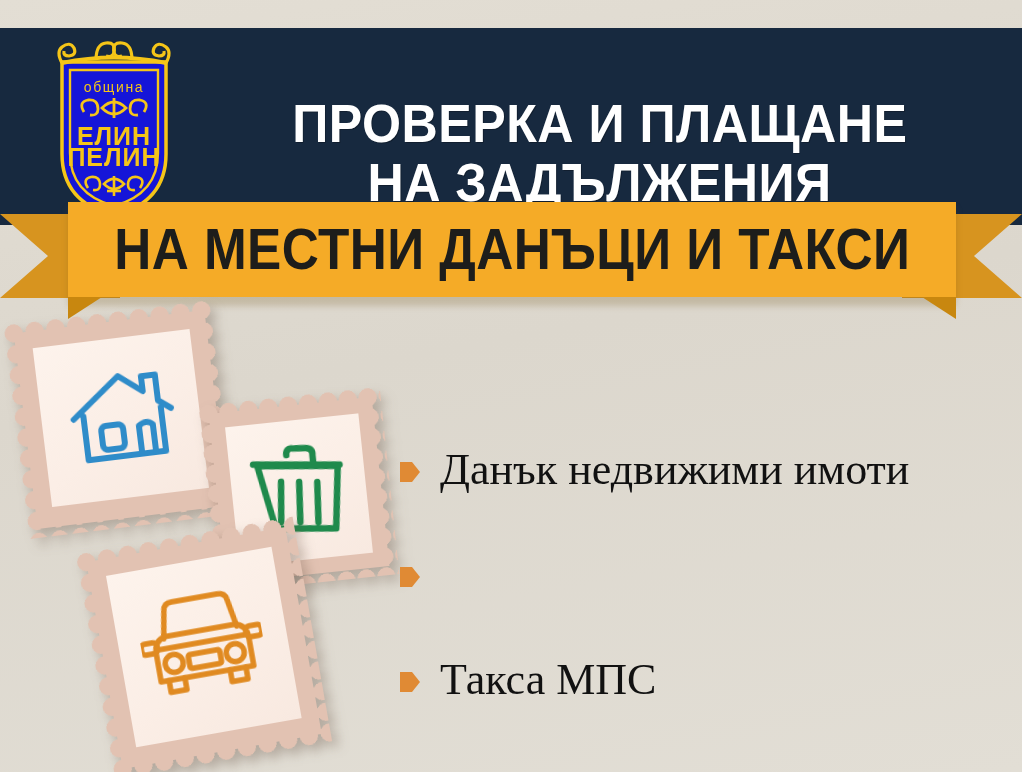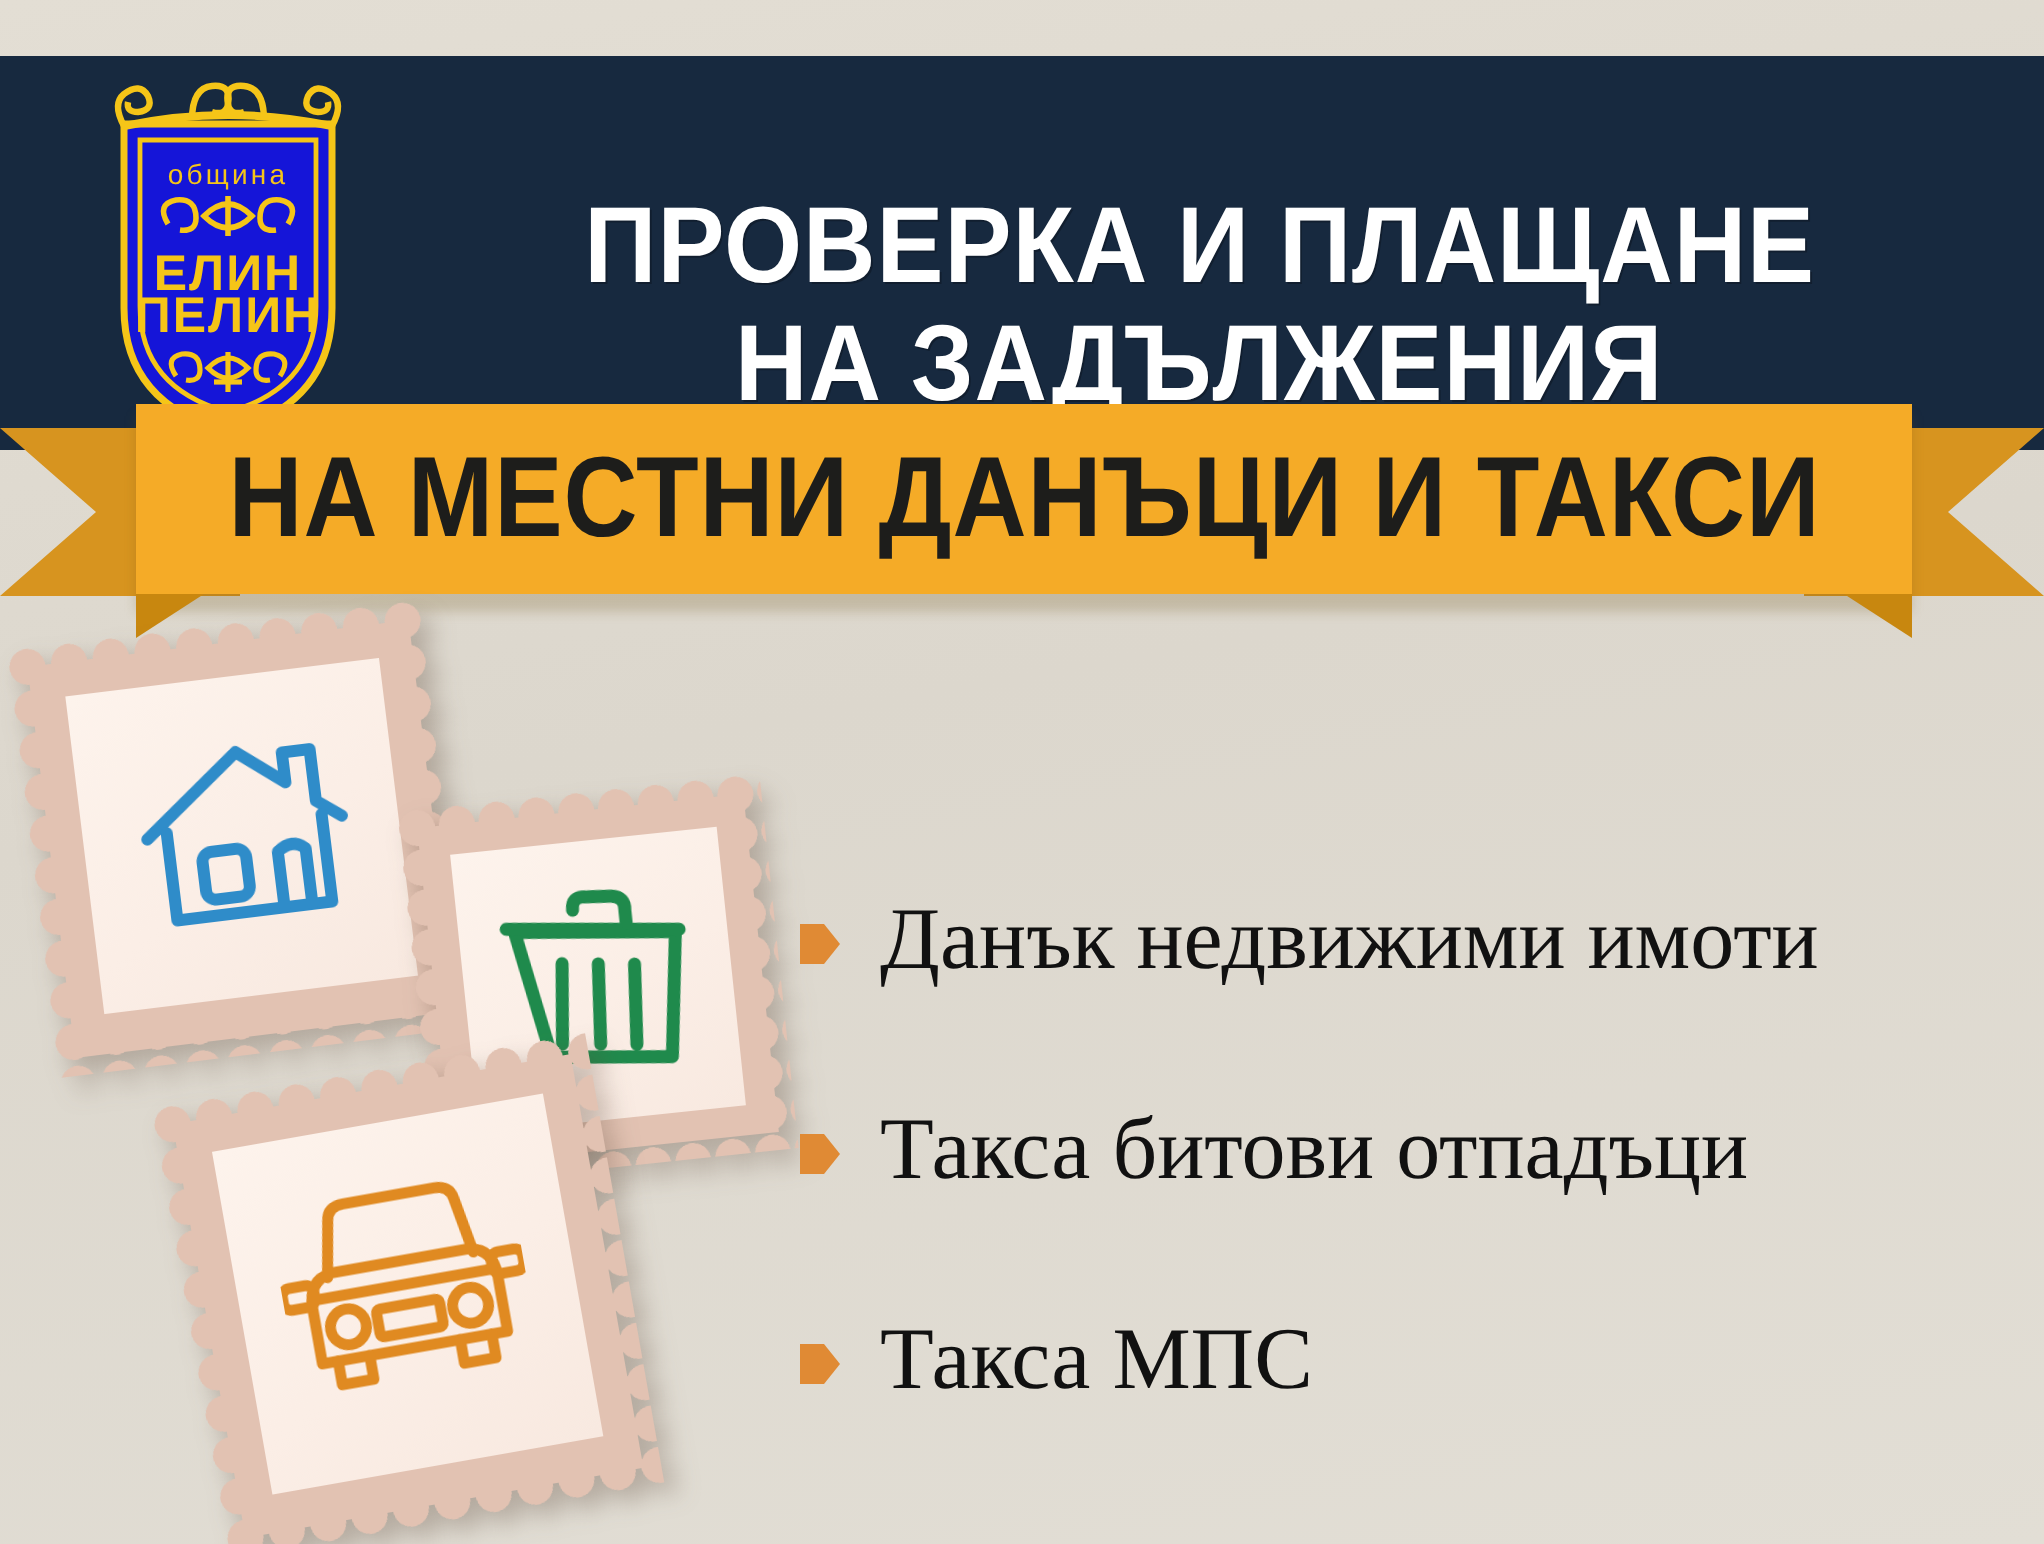--- a/index.html
+++ b/index.html
@@ -263,21 +263,20 @@
       <svg class="bullet" viewBox="0 0 24 26">
         <path d="M2 3 L14 3 L22 13 L14 23 L2 23 Z" fill="#e08a34"></path>
       </svg>
       <span class="item-label">Данък недвижими имоти</span>
     </div>
 
     <div class="list-item">
       <svg class="bullet" viewBox="0 0 24 26">
         <path d="M2 3 L14 3 L22 13 L14 23 L2 23 Z" fill="#e08a34"></path>
       </svg>
-      <span class="item-label">Такса битови отпадъци</span>
     </div>
 
     <div class="list-item">
       <svg class="bullet" viewBox="0 0 24 26">
         <path d="M2 3 L14 3 L22 13 L14 23 L2 23 Z" fill="#e08a34"></path>
       </svg>
       <span class="item-label">Такса МПС</span>
     </div>
 
   </div>

